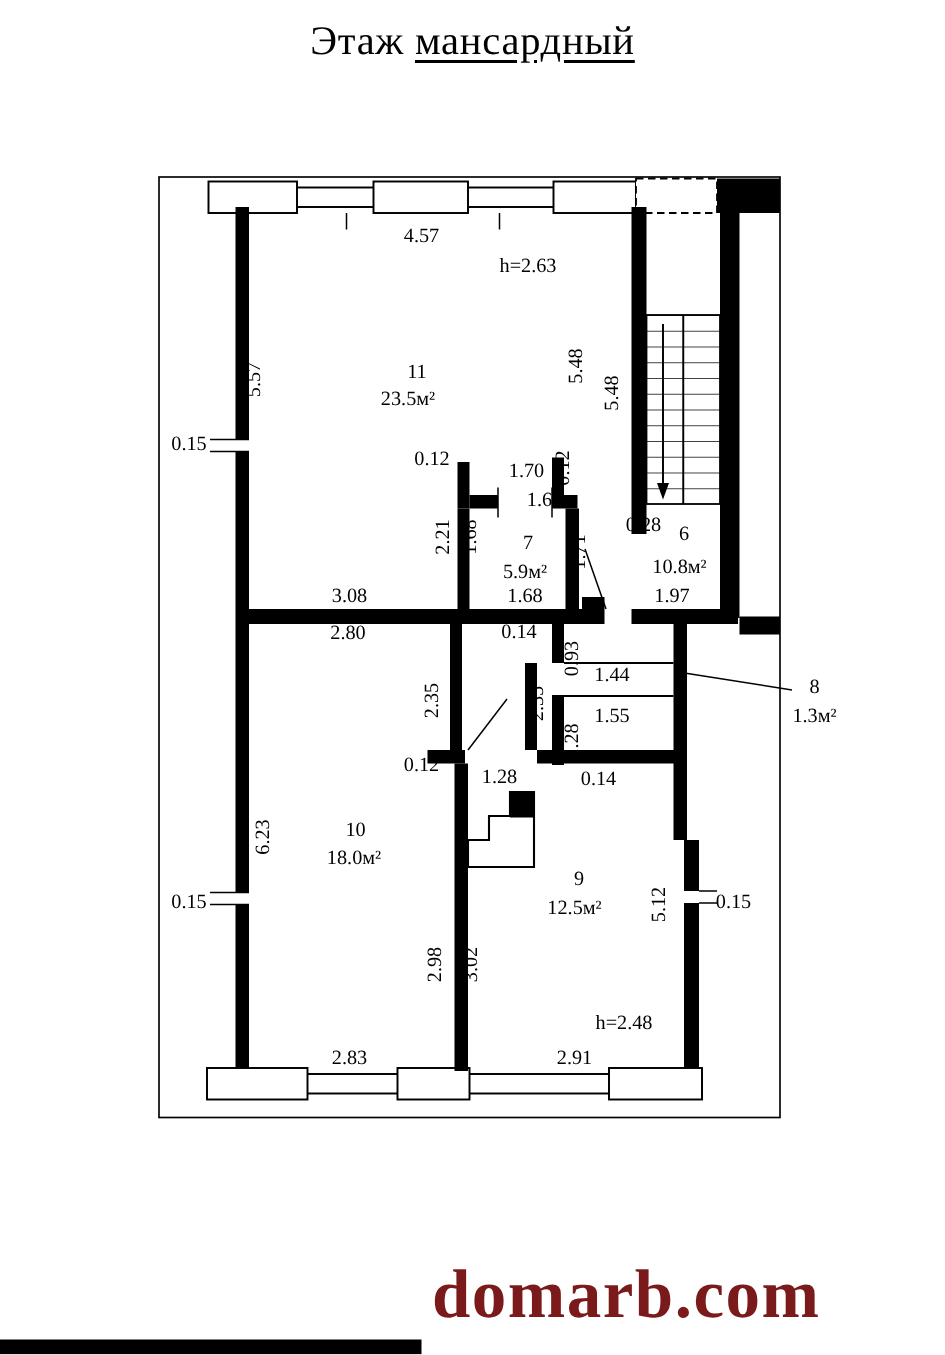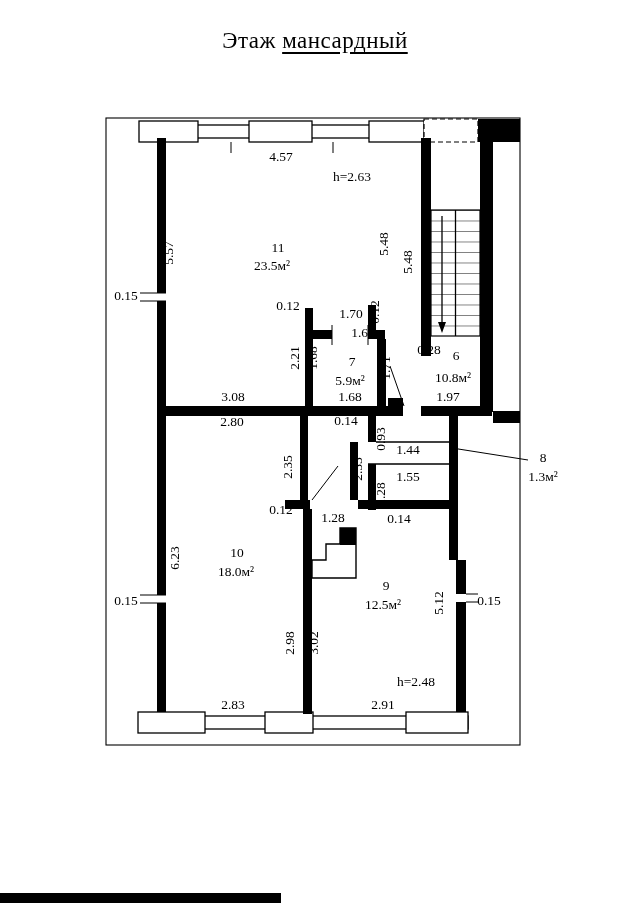--- a/index.html
+++ b/index.html
@@ -1,19 +1,19 @@
 <!DOCTYPE html>
 <html><head>
 <meta charset="utf-8">
 <style>
   html,body{margin:0;padding:0;background:#fff;}
   .page{position:relative;width:630px;height:903px;background:#fff;overflow:hidden;
         font-family:"Liberation Serif",serif;}
   .title{position:absolute;top:12px;left:0;width:630px;text-align:center;
-         font-size:23px;color:#000;letter-spacing:.5px;margin-top:16px;}
+         font-size:27px;color:#000;letter-spacing:.5px;}
   .title .u{text-decoration:underline;text-underline-offset:4px;}
   svg.plan{position:absolute;top:0;left:0;}
   .watermark{position:absolute;top:836px;left:0;width:630px;box-sizing:border-box;
              padding-left:205px;text-align:center;font-size:46px;font-weight:bold;
              color:#7a1a1a;letter-spacing:1px;}
   .bar{position:absolute;left:0;top:893px;width:281px;height:10px;background:#000;}
   
   .thin{fill:none;stroke:#000;stroke-width:1.1;}
   .solid{fill:#000;stroke:none;}
   .band{fill:#fff;stroke:#000;stroke-width:1.3;}
@@ -181,15 +181,16 @@
       <text class="t" x="453" y="382">10.8м²</text>
       <text class="t" x="543" y="462">8</text>
       <text class="t" x="543" y="481">1.3м²</text>
       <text class="t" x="237" y="557">10</text>
       <text class="t" x="236" y="576">18.0м²</text>
       <text class="t" x="386" y="590">9</text>
       <text class="t" x="383" y="609">12.5м²</text>
     </g>
   </svg>
 
+  <div class="watermark">domarb.com</div>
   <div class="bar"></div>
 
 </div>
 
 </body></html>

